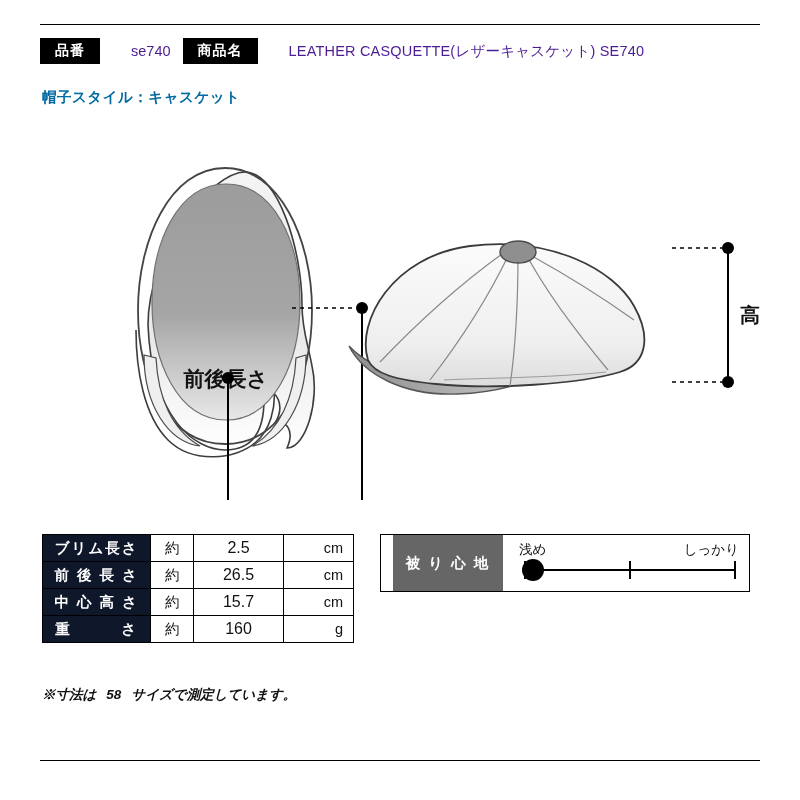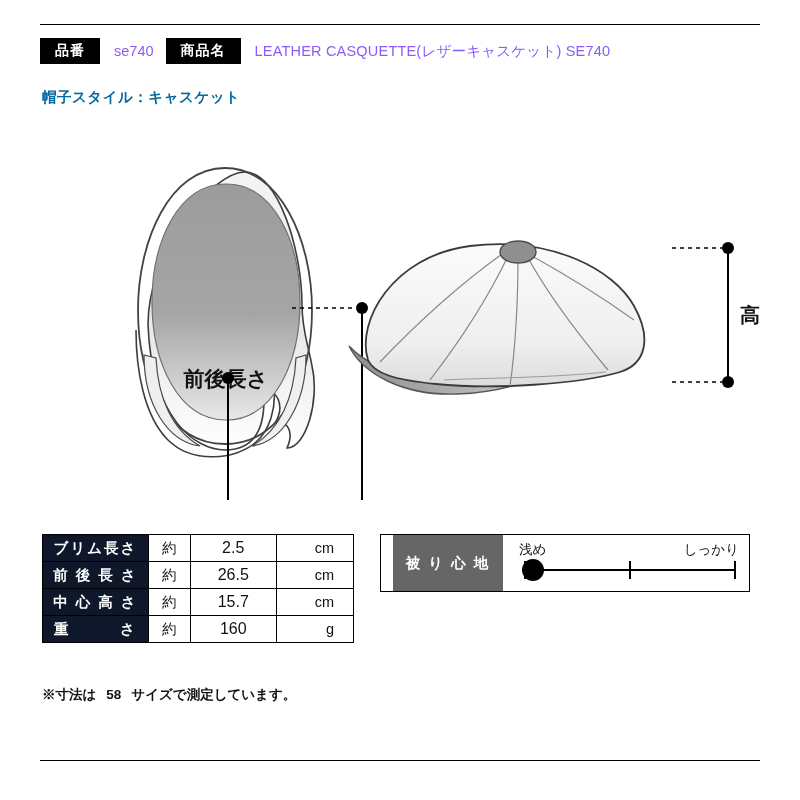--- a/index.html
+++ b/index.html
@@ -46,25 +46,26 @@
     align-items: center;
     justify-content: center;
     padding: 0 15px;
     height: 26px;
     box-sizing: border-box;
   }
   .hdr-val {
     display: flex;
     align-items: center;
     font-size: 14px;
-    color: #8b5cf6;
-    padding: 0 12px 0 14px;
+    color: #4c1d95;
+    padding: 0 12px 0 2px;
     height: 26px;
     box-sizing: border-box;
     white-space: nowrap;
+    margin-left: 29px;
   }
   .hdr-val.code { font-size: 14.5px; }
   .hdr-val.name { font-size: 14.5px; letter-spacing: 0.2px; }
 
   .style-line {
     position: absolute;
     left: 42px; top: 88px;
     font-size: 14.5px;
     font-weight: bold;
     color: #0369a1;
@@ -107,30 +108,31 @@
     text-align: center;
   }
   .mtable td.num {
     width: 92px;
     text-align: center;
     font-size: 16px;
   }
   .mtable td.unit {
     width: 62px;
     text-align: right;
-    padding-right: 19px;
+    padding-right: 10px;
   }
 
   .note {
     position: absolute;
     left: 42px; top: 686px;
     font-size: 13.5px;
     color: #111111;
     font-weight: bold;
     white-space: nowrap;
+    font-style: italic;
   }
   .note .sz { padding: 0 10px; }
 
   
   .fitbox {
     position: absolute;
     left: 380px; top: 534px;
     width: 370px;
     height: 58px;
     border: 1px solid #000000;

